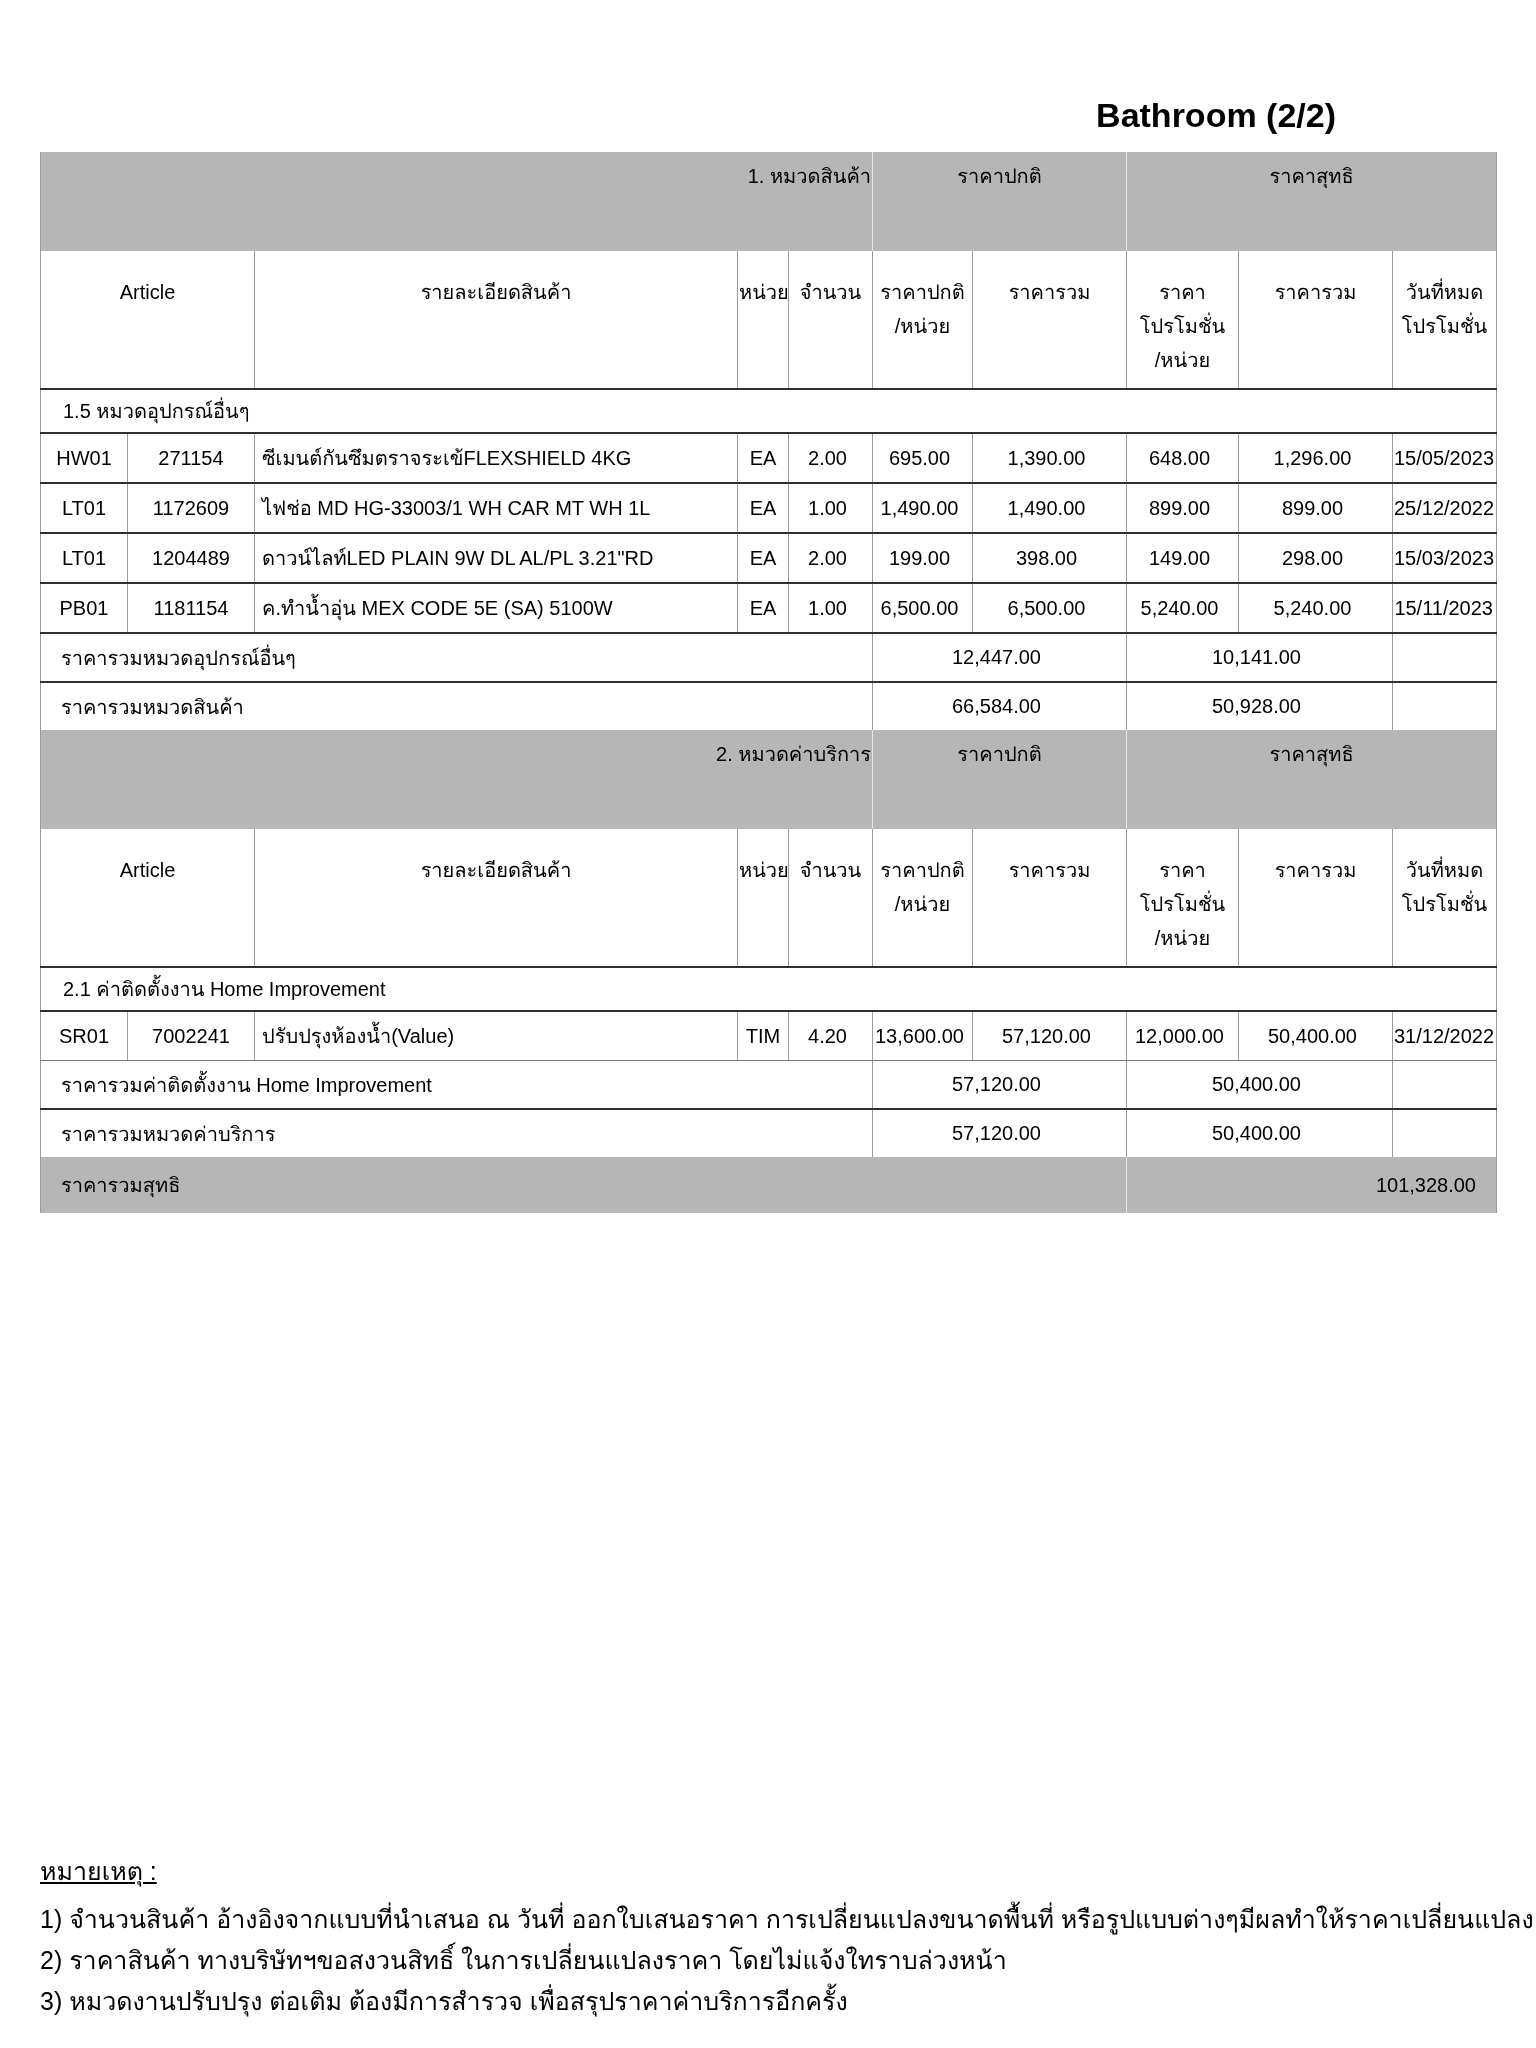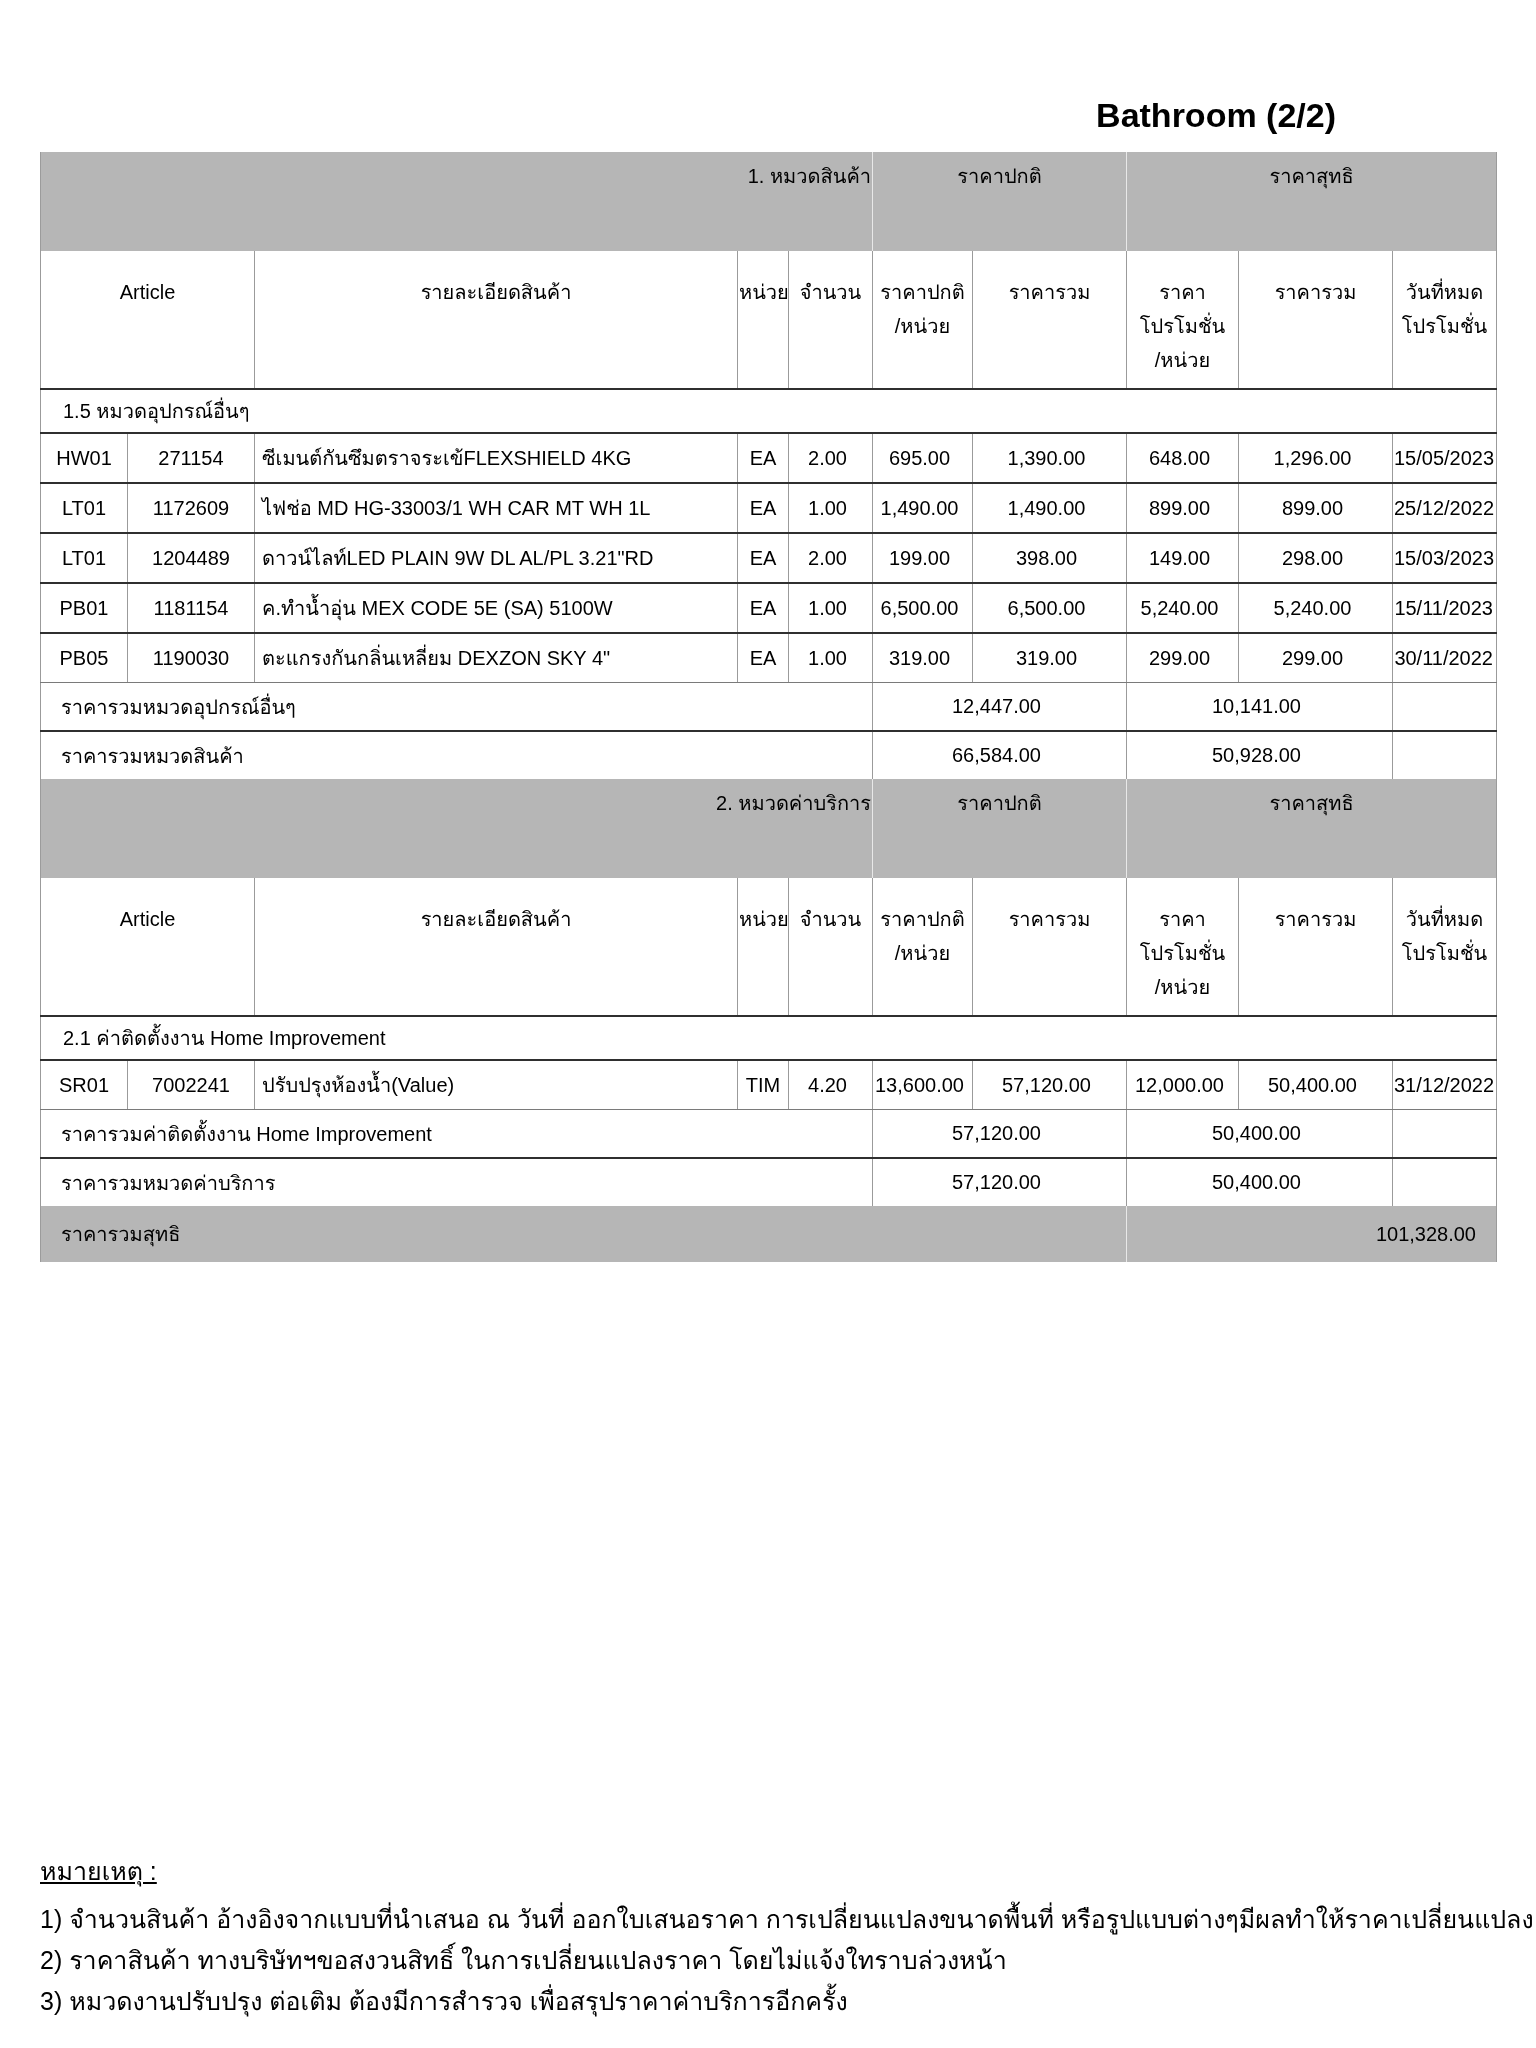--- a/index.html
+++ b/index.html
@@ -132,32 +132,20 @@
       <td class="c">1181154</td>
       <td class="l">ค.ทำน้ำอุ่น MEX CODE 5E (SA) 5100W</td>
       <td class="c">EA</td>
       <td class="r">1.00</td>
       <td class="r">6,500.00</td>
       <td class="r">6,500.00</td>
       <td class="r">5,240.00</td>
       <td class="r">5,240.00</td>
       <td class="rd">15/11/2023</td>
     </tr>
-    <tr class="item lastitem">
-      <td class="c">PB05</td>
-      <td class="c">1190030</td>
-      <td class="l">ตะแกรงกันกลิ่นเหลี่ยม DEXZON SKY 4"</td>
-      <td class="c">EA</td>
-      <td class="r">1.00</td>
-      <td class="r">319.00</td>
-      <td class="r">319.00</td>
-      <td class="r">299.00</td>
-      <td class="r">299.00</td>
-      <td class="rd">30/11/2022</td>
-    </tr>
 
     <tr class="summary hthick">
       <td colspan="5">ราคารวมหมวดอุปกรณ์อื่นๆ</td>
       <td colspan="2" class="r">12,447.00</td>
       <td colspan="2" class="r">10,141.00</td>
       <td></td>
     </tr>
     <tr class="summary">
       <td colspan="5">ราคารวมหมวดสินค้า</td>
       <td colspan="2" class="r">66,584.00</td>

